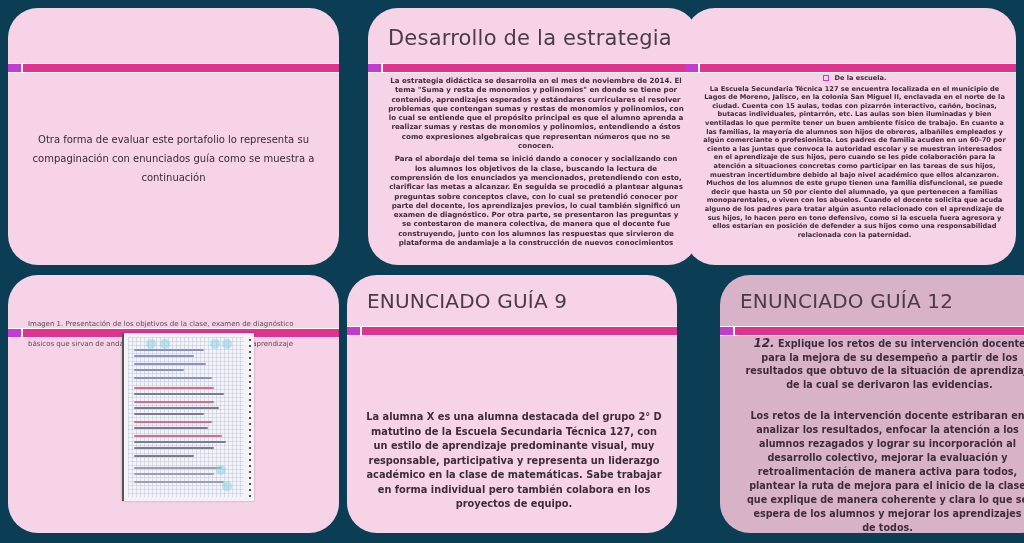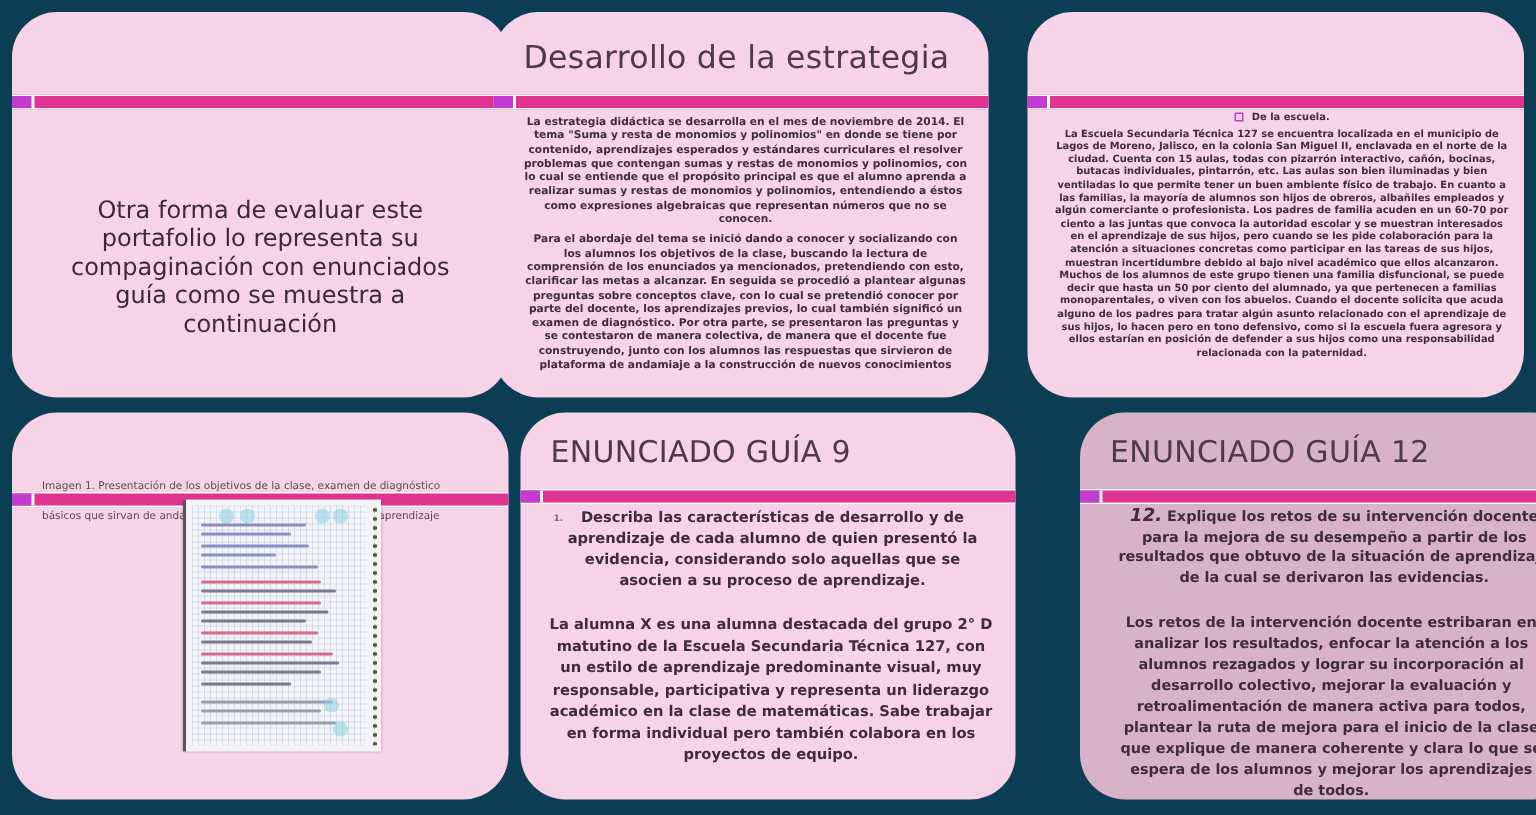--- a/index.html
+++ b/index.html
@@ -74,24 +74,24 @@
     margin-right: 6px; vertical-align: middle;
   }
 </style>
 </head>
 <body>
 
 <div class="slide" style="left:8px; top:8px; width:331px; height:257px;">
   <div class="bar" style="top:55px;">
       <div class="lead"></div>
     </div>
-  <div class="center-text" style="left:20px; right:20px; top:122px; font-size:16px; line-height:19px;">Otra forma de evaluar este portafolio lo representa su compaginación con enunciados guía como se muestra a continuación</div>
+  <div class="center-text" style="left:20px; right:20px; top:122px; font-size:10px; line-height:19px;">Otra forma de evaluar este portafolio lo representa su compaginación con enunciados guía como se muestra a continuación</div>
 </div>
 
-<div class="slide" style="left:329px; top:8px; width:330px; height:257px;">
+<div class="slide" style="left:368px; top:8px; width:330px; height:257px;">
   <div class="title" style="top:18px;">Desarrollo de la estrategia</div>
   <div class="bar" style="top:55px;">
       <div class="lead"></div>
     </div>
   <div class="body-small" style="left:20px; right:14px; top:68px;text-align:center;">
     <p>La estrategia didáctica se desarrolla en el mes de noviembre de 2014. El tema "Suma y resta de monomios y polinomios" en donde se tiene por contenido, aprendizajes esperados y estándares curriculares el resolver problemas que contengan sumas y restas de monomios y polinomios, con lo cual se entiende que el propósito principal es que el alumno aprenda a realizar sumas y restas de monomios y polinomios, entendiendo a éstos como expresiones algebraicas que representan números que no se conocen.</p>
     <p>Para el abordaje del tema se inició dando a conocer y socializando con los alumnos los objetivos de la clase, buscando la lectura de comprensión de los enunciados ya mencionados, pretendiendo con esto, clarificar las metas a alcanzar. En seguida se procedió a plantear algunas preguntas sobre conceptos clave, con lo cual se pretendió conocer por parte del docente, los aprendizajes previos, lo cual también significó un examen de diagnóstico. Por otra parte, se presentaron las preguntas y se contestaron de manera colectiva, de manera que el docente fue construyendo, junto con los alumnos las respuestas que sirvieron de plataforma de andamiaje a la construcción de nuevos conocimientos</p>
   </div>
 </div>
 
@@ -141,24 +141,20 @@
     <div class="flower" style="left:98px; top:148px;"></div>
     <div class="spiral"></div>
   </div>
 </div>
 
 <div class="slide" style="left:347px; top:275px; width:330px; height:258px;">
   <div class="title caps" style="top:14px;">ENUNCIADO GUÍA 9</div>
   <div class="bar" style="top:51px;">
       <div class="lead"></div>
     </div>
-  <div style="position:absolute; left:22px; right:16px; top:64px; font-size:9.8px; line-height:14px; font-weight:bold; color:#3e2c39; text-align:center;">
-    <span style="position:absolute; left:0; top:0; font-size:6px; color:#8a6a7a;">1.</span>
-    <span>Describa las características de desarrollo y de aprendizaje de cada alumno de quien presentó la evidencia, considerando solo aquellas que se asocien a su proceso de aprendizaje.</span>
-  </div>
   <div class="center-text" style="left:18px; right:14px; top:135px; font-size:9.8px; line-height:14.5px; font-weight:bold; color:#3e2c39;">La alumna X es una alumna destacada del grupo 2° D matutino de la Escuela Secundaria Técnica 127, con un estilo de aprendizaje predominante visual, muy responsable, participativa y representa un liderazgo académico en la clase de matemáticas. Sabe trabajar en forma individual pero también colabora en los proyectos de equipo.</div>
 </div>
 
 <div class="slide mauve" style="left:685px; top:275px; width:331px; height:258px;">
   <div class="title caps" style="top:14px;">ENUNCIADO GUÍA 12</div>
   <div class="bar" style="top:51px;">
       <div class="lead"></div>
     </div>
   <div style="position:absolute; left:22px; right:14px; top:62px; font-size:9.6px; line-height:13.5px; font-weight:bold; color:#3e2c39; text-align:center;">
     <span style="font-size:12px;font-style:italic;">12.</span>

